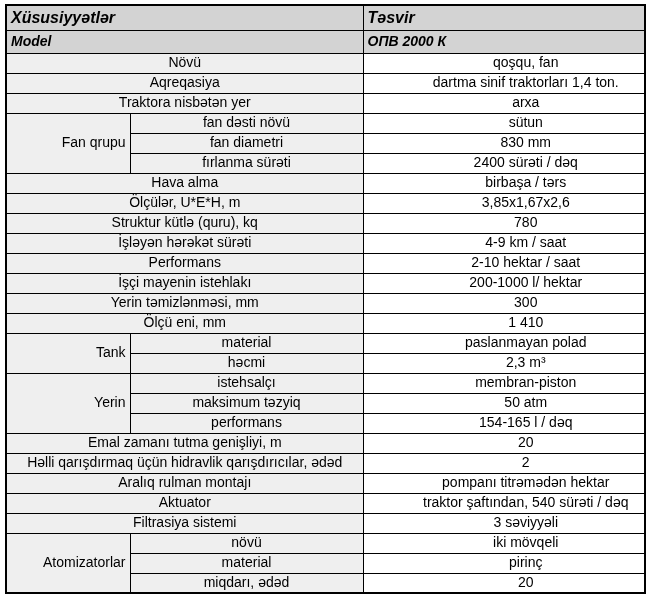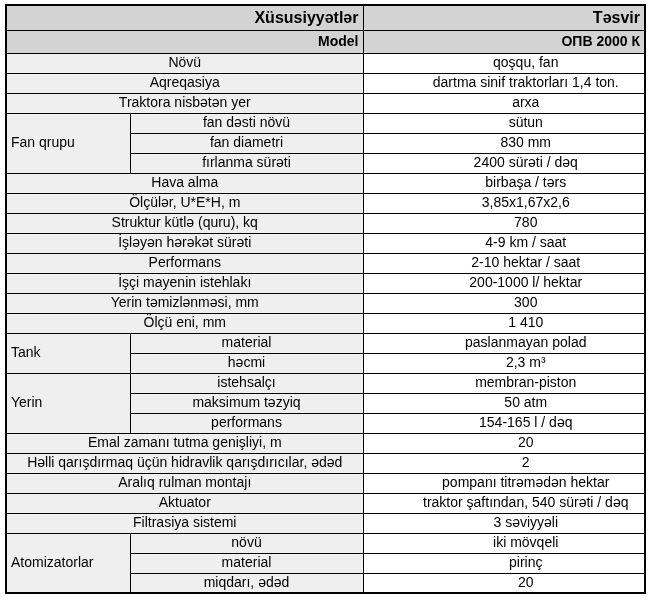--- a/index.html
+++ b/index.html
@@ -32,34 +32,35 @@
     padding:0 4px;
     font-size:14px;
     line-height:1.22;
     overflow:hidden;
   }
   tr{height:20px;}
   thead tr.main-header{height:25px;}
   thead tr.sub-header{height:23px;}
   thead th{
     background:var(--header-bg);
-    text-align:right;
+    text-align:left;
     vertical-align:middle;
     font-weight:bold;
+    font-style:italic;
   }
   tr.main-header th{font-size:16px;}
   tr.sub-header th{font-size:14px;}
   td.label{
     background:var(--label-bg);
     text-align:center;
     vertical-align:middle;
   }
   td.group{
     background:var(--label-bg);
-    text-align:left;
+    text-align:right;
     vertical-align:middle;
     margin-top:28px;
   }
   td.value{
     background:var(--value-bg);
     text-align:center;
     vertical-align:middle;
     padding-left:48px;
   }
 </style>

